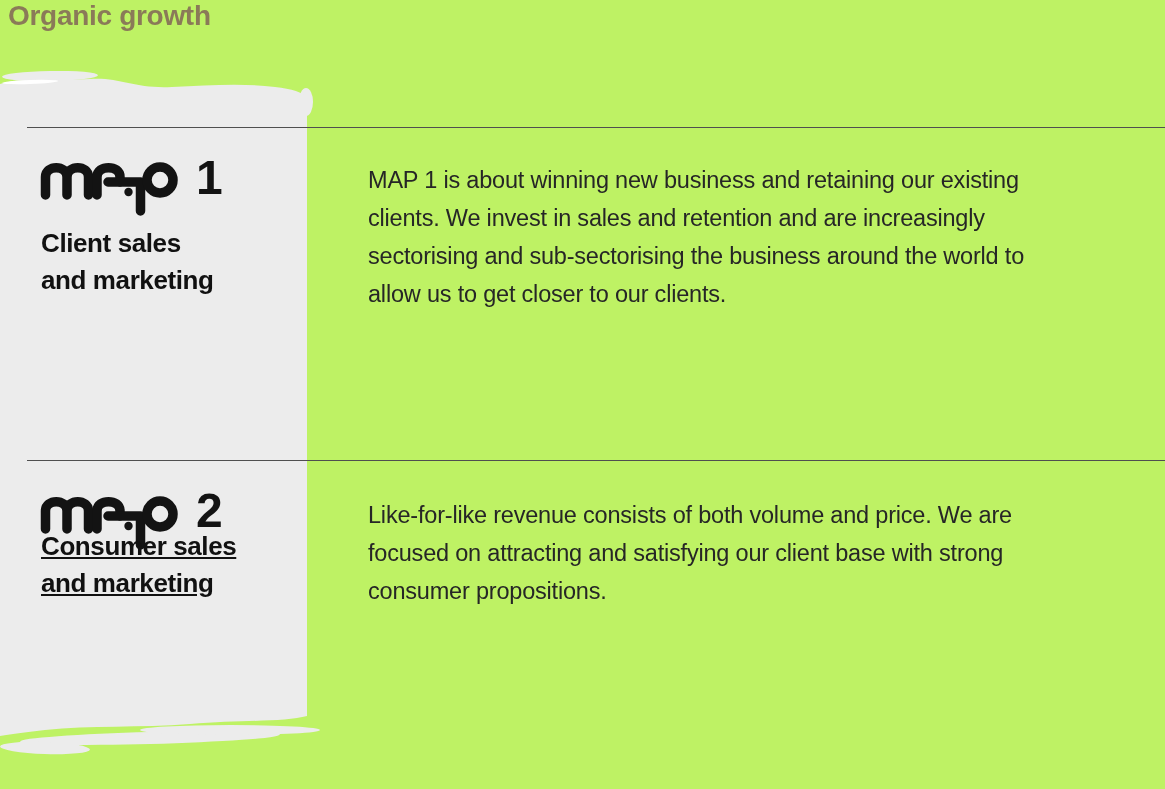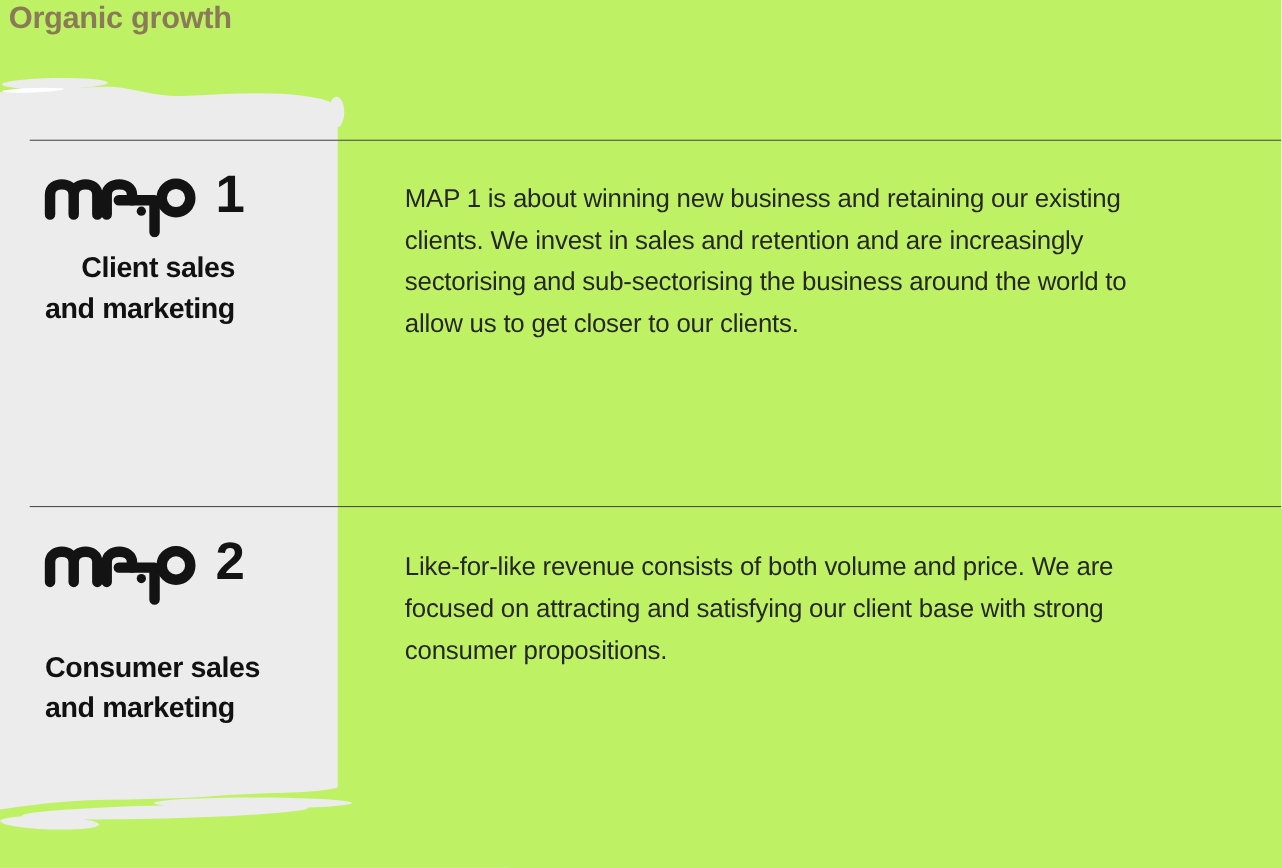--- a/index.html
+++ b/index.html
@@ -26,22 +26,22 @@
     position:absolute; left:196px; font-size:48px; font-weight:bold;
     line-height:1; color:#131313; letter-spacing:-1px;
   }
   .logo-num-1 { top:154px; }
   .logo-num-2 { top:487px; }
   .section-label {
     position:absolute; left:41px; margin:0;
     font-size:26px; font-weight:bold; line-height:37px; letter-spacing:-0.4px;
     color:#111111; white-space:pre-line;
   }
-  .label-1 { top:225px;text-align:right; }
-  .label-2 { top:588px; }
+  .label-1 { top:225px; }
+  .label-2 { top:528px;text-decoration:underline; }
   .section-desc {
     position:absolute; left:368px; width:800px; margin:0;
     font-size:23.5px; line-height:38px; letter-spacing:-0.2px;
     color:#262626; white-space:pre-line;
   }
   .desc-1 { top:161px; }
   .desc-2 { top:496px; }
 </style>
 </head>
 <body>

